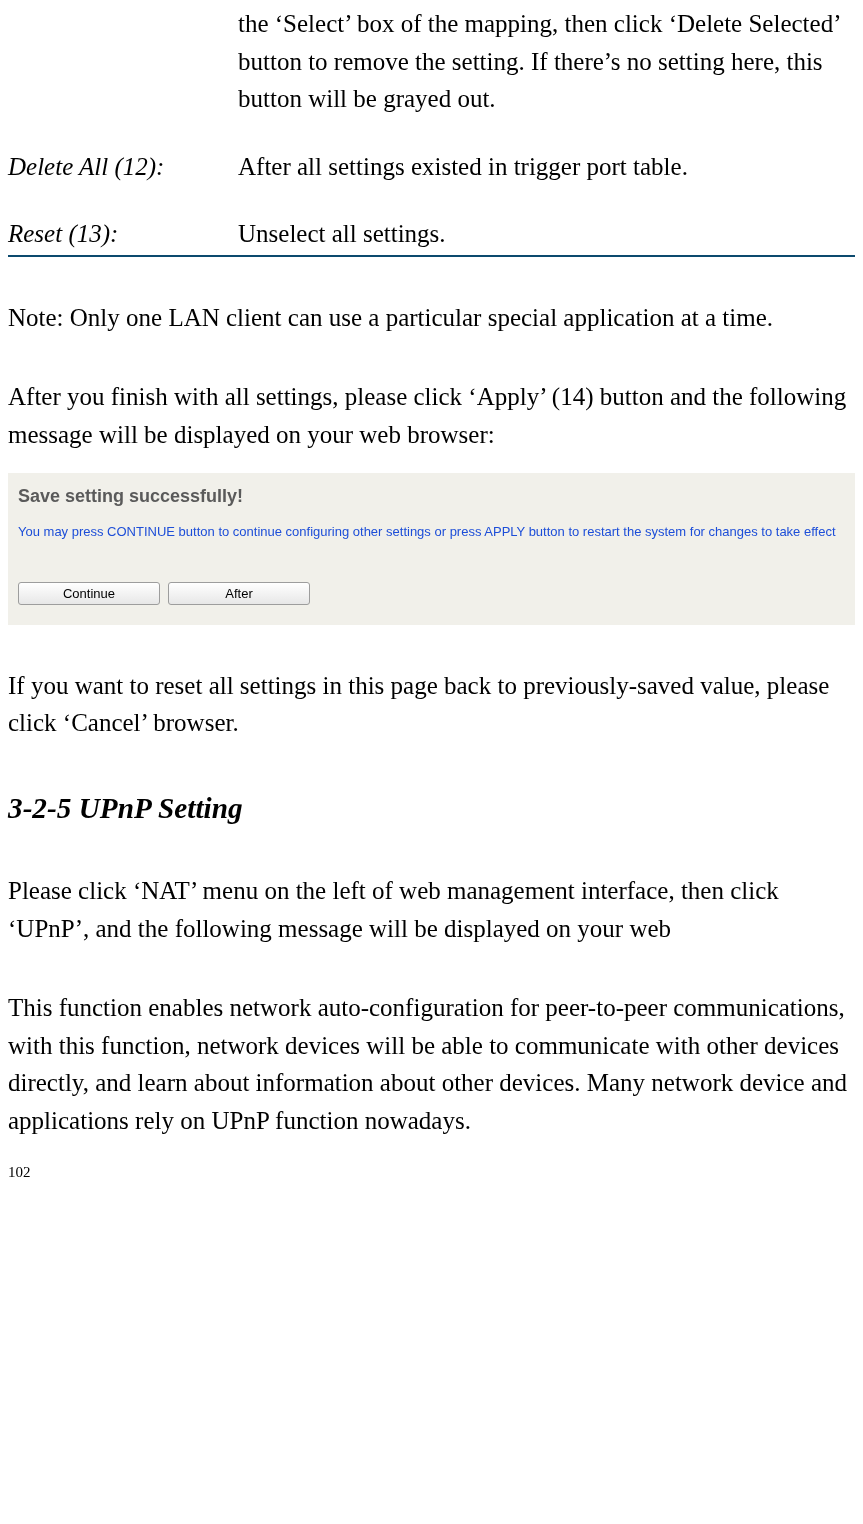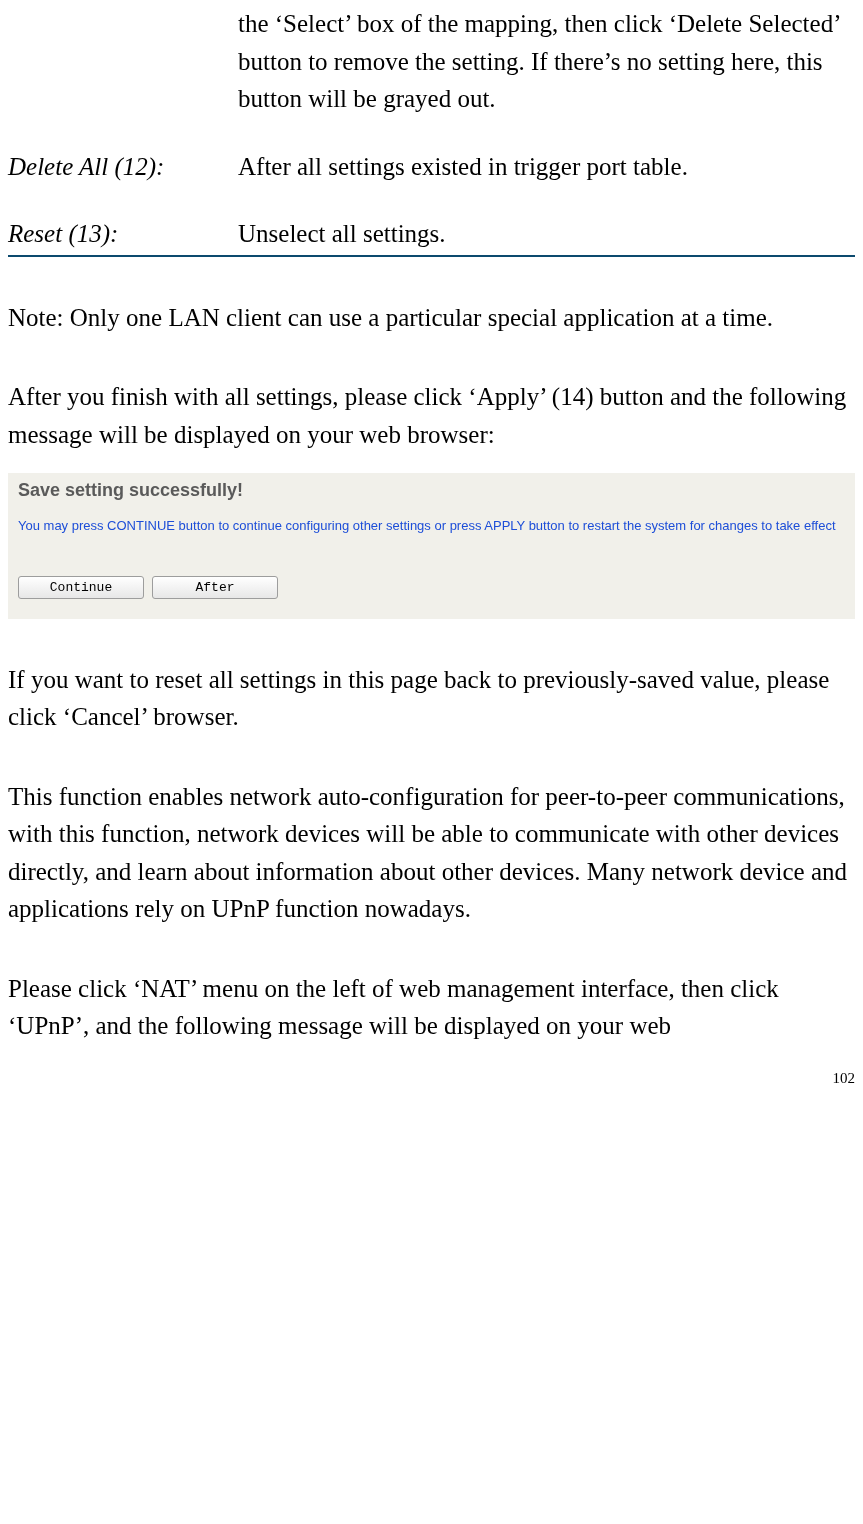--- a/index.html
+++ b/index.html
@@ -37,21 +37,21 @@
     .def-row.last {
       border-bottom: 2px solid #0c4a6e;
       padding-bottom: 2px;
     }
     .para {
       margin-top: 42px;
       margin-bottom: 20px;
     }
     .screenshot-container {
       background: #f1f0ea;
-      padding: 4px 10px 20px 10px;
+      padding: 10px 10px 20px 10px;
       margin-top: 20px;
       margin-bottom: 35px;
       width: 100%;
     }
     .screenshot-title {
       font-family: "Trebuchet MS", Arial, sans-serif;
       font-weight: bold;
       font-size: 18px;
       color: #5a5a5a;
       margin-bottom: 12px;
@@ -61,38 +61,38 @@
       font-size: 13px;
       color: #1d4ed8;
       margin-bottom: 40px;
       line-height: 1.5;
     }
     .button-row {
       display: flex;
       gap: 8px;
     }
     .ui-button {
-      font-family: Liberation Mono, monospace;
+      font-family: Liberation Sans, sans-serif;
       font-size: 13px;
       padding: 3px 0;
-      width: 126px;
+      width: 142px;
       background: linear-gradient(to bottom, #ffffff, #e7e7e7);
       border: 1px solid #9d9d9d;
       border-radius: 3px;
       cursor: pointer;
       text-align: center;
     }
     .section-heading {
       font-weight: bold;
       font-style: italic;
       margin-top: 45px;
       margin-bottom: 28px;
     }
     .page-number {
-      text-align: right;
+      text-align: left;
       font-size: 15px;
       margin-top: 22px;
     }
   </style>
 </head>
 <body>
 
 <div class="content">
   <div class="def-row first">
     <div class="def-desc">the ‘Select’ box of the mapping, then click ‘Delete Selected’ button to remove the setting. If there’s no setting here, this button will be grayed out.</div>
@@ -117,19 +117,20 @@
     <div class="screenshot-text">You may press CONTINUE button to continue configuring other settings or press APPLY button to restart the system for changes to take effect</div>
     <div class="button-row">
       <button class="ui-button">Continue</button>
       <button class="ui-button">After</button>
     </div>
   </div>
 
 
   <p class="para">If you want to reset all settings in this page back to previously-saved value, please click ‘Cancel’ browser.</p>
 
+  <h3 class="section-heading">3-2-5 UPnP Setting</h3>
+
+  <p class="para" style="margin-bottom:0;">Please click ‘NAT’ menu on the left of web management interface, then click ‘UPnP’, and the following message will be displayed on your web</p>
 
   <p class="para">This function enables network auto-configuration for peer-to-peer communications, with this function, network devices will be able to communicate with other devices directly, and learn about information about other devices. Many network device and applications rely on UPnP function nowadays.</p>
-
-  <p class="para" style="margin-bottom:0;">Please click ‘NAT’ menu on the left of web management interface, then click ‘UPnP’, and the following message will be displayed on your web</p>
 
   <div class="page-number">102</div>
 </div>
 
 </body></html>

